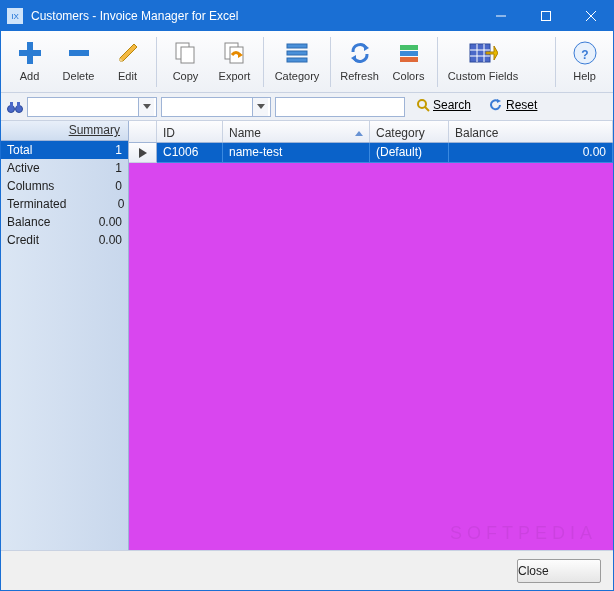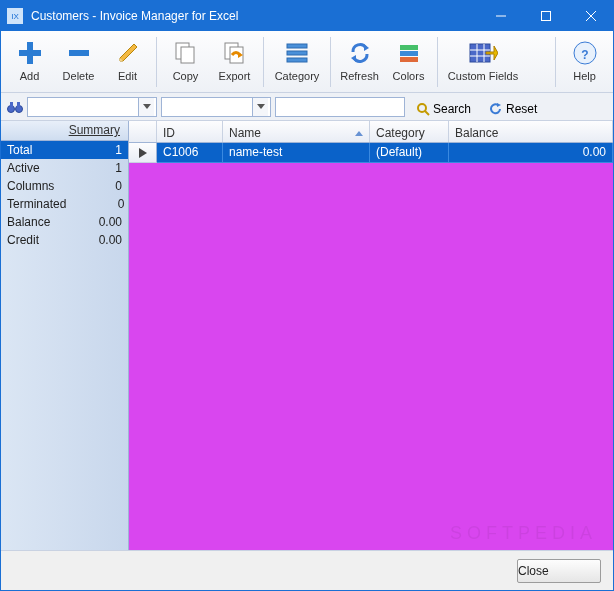--- a/index.html
+++ b/index.html
@@ -23,21 +23,21 @@
 .tool-btn .lbl { font-size: 11px; color: #333; margin-top: 2px; white-space: nowrap; }
 .tool-btn.wide { width: 78px; }
 .tool-spacer { flex: 1; }
 
 
 .filterbar { height: 28px; background: #eef1f6; border-bottom: 1px solid #c9d2e2; display: flex; align-items: center; padding: 0 6px; gap: 4px; }
 .bino-icon { width: 16px; height: 16px; display:flex; align-items:center; justify-content:center; }
 .combo { height: 20px; background: #fff; border: 1px solid #9fb4d6; display: flex; align-items: center; }
 .combo input { border: none; outline: none; height: 18px; padding: 0 4px; font-size: 12px; }
 .combo .arrow { width: 16px; height: 18px; display:flex; align-items:center; justify-content:center; background:#f4f6fa; border-left:1px solid #9fb4d6; }
-.searchbtn { height: 20px; display: flex; align-items: flex-end; gap: 3px; padding: 0 6px; border: 1px solid transparent; border-radius:2px; }
+.searchbtn { height: 20px; display: flex; align-items: flex-start; gap: 3px; padding: 0 6px; border: 1px solid transparent; border-radius:2px;text-decoration:underline; }
 .filterbar .filler { flex:1; }
 
 
 .main { flex: 1; display: flex; overflow: hidden; }
 .sidebar { width: 128px; background: linear-gradient(to right,#dbe6f4,#c8d7ec); border-right: 1px solid #9fb4d6; }
 .sidebar .hdr { height: 20px; background: linear-gradient(#e8eff9,#cfddf0); border-bottom: 1px solid #9fb4d6; text-align: right; padding: 2px 8px 0 0; color: #333; font-size:12px;text-decoration:underline; }
 .sidebar .row { height: 18px; display: flex; align-items: center; padding: 0 6px; font-size: 12px; color: #222; gap: 28px; }
 .sidebar .row.selected { background: #0a62c9; color: #fff; }
 .sidebar .row .k { flex: 1; }
 .sidebar .row .v { text-align: right; min-width: 30px; }

